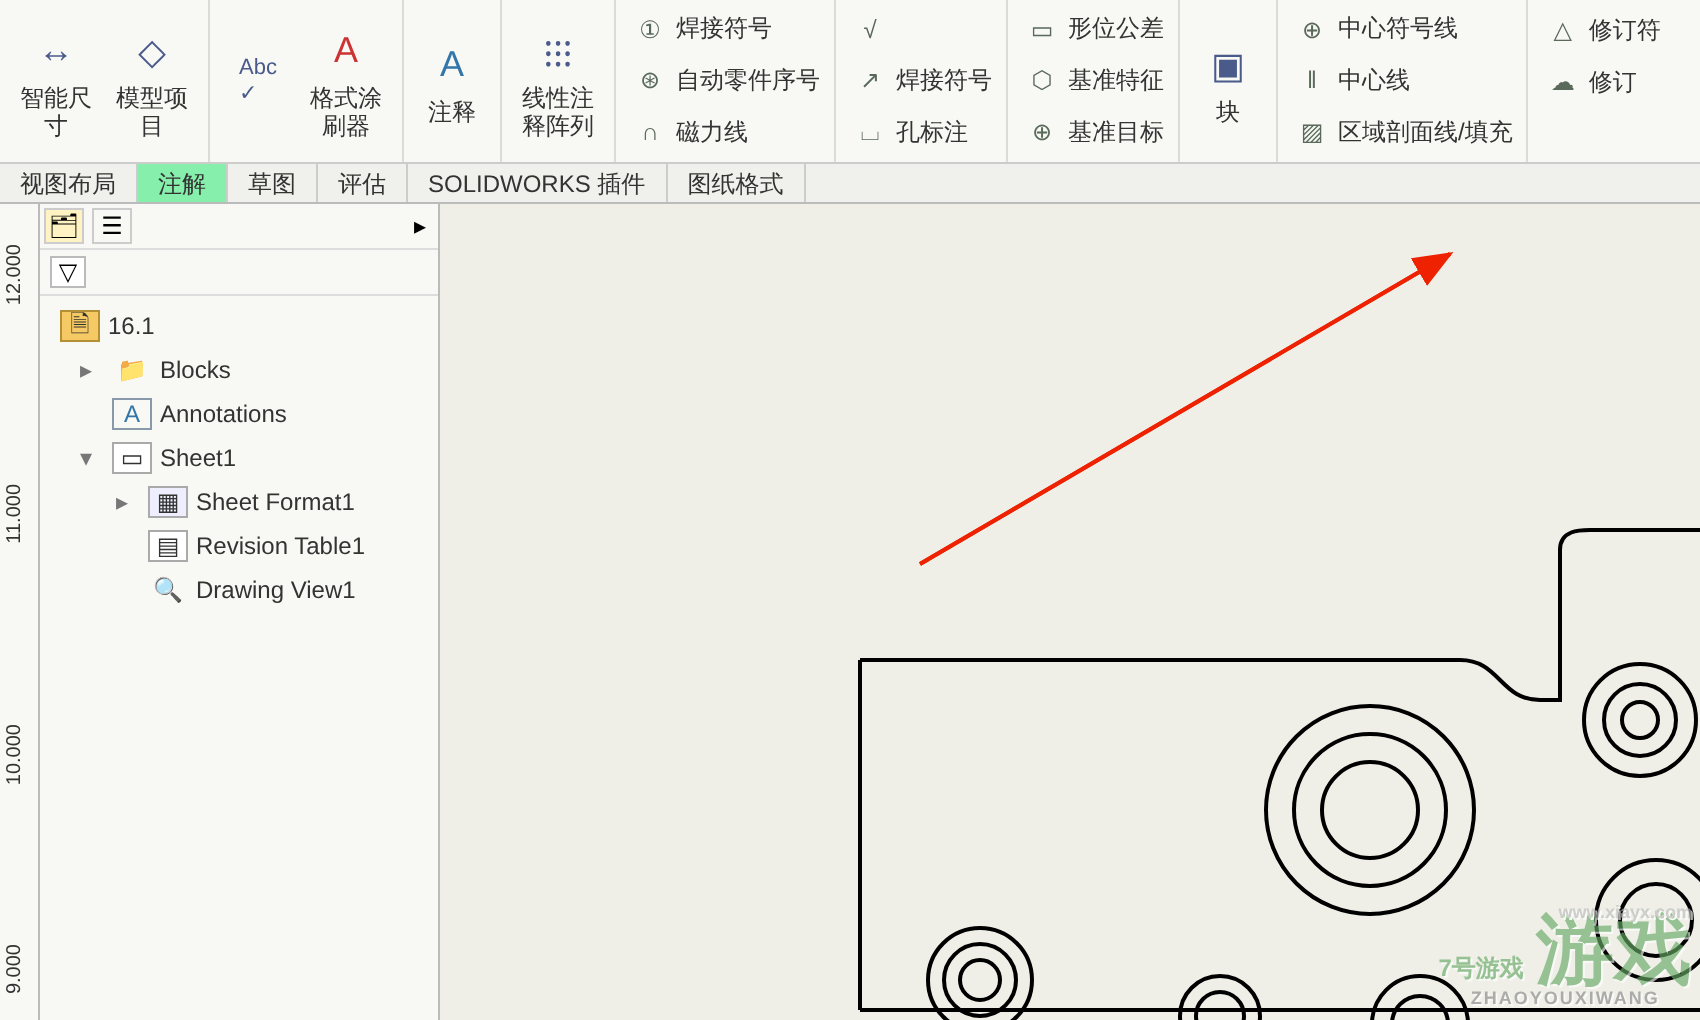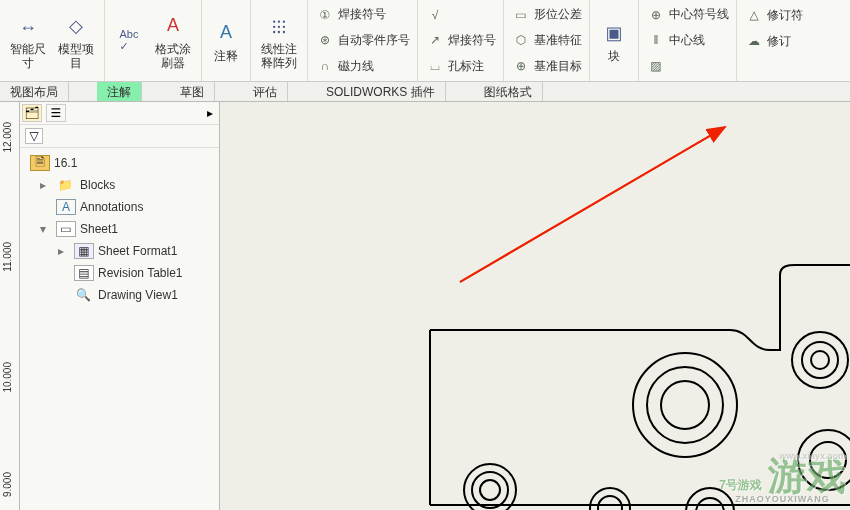--- a/index.html
+++ b/index.html
@@ -9,21 +9,21 @@
 .ribbon { display: flex; height: 82px; background: #f8f8f5; border-bottom: 1px solid #ccc; }
 .ribbon-group { display: flex; align-items: flex-start; padding: 2px 4px; border-right: 1px solid #dcdcd6; height: 100%; }
 .big-btn { display: flex; flex-direction: column; align-items: center; justify-content: center; padding: 4px 6px; height: 100%; cursor: pointer; }
 .big-btn .ico { width: 28px; height: 28px; display: flex; align-items: center; justify-content: center; font-size: 18px; color: #4a5a8a; }
 .big-btn .lbl { text-align: center; line-height: 14px; color: #333; margin-top: 2px; }
 .ribbon .sub-col { display: flex; flex-direction: column; justify-content: space-around; height: 100%; }
 .small-btn { display: flex; align-items: center; padding: 2px 3px; cursor: pointer; color: #333; }
 .small-btn .sico { width: 20px; height: 18px; display: flex; align-items: center; justify-content: center; color: #5a6a5a; margin-right: 3px; }
 
 
-.tabstrip { display: flex; height: 20px; background: #f0f0ec; border-bottom: 1px solid #bbb; gap: 28px; }
+.tabstrip { display: flex; height: 20px; background: #f0f0ec; border-bottom: 1px solid #bbb; }
 .tab { padding: 2px 10px; color: #333; border-right: 1px solid #ccc; cursor: pointer; }
 .tab.active { background: #86efac; }
 .ruler { flex: 1; background: repeating-linear-gradient(to right, transparent 0, transparent 49px, #777 49px, #777 50px); position: relative; font-size: 10px; color: #333; }
 .ruler span { position: absolute; top: 3px; }
 
 
 .main { display: flex; height: calc(100% - 102px); }
 .vruler { width: 20px; background: #f8f8f5; border-right: 1px solid #bbb; position: relative; }
 .vruler span { position: absolute; left: 2px; font-size: 10px; writing-mode: vertical-rl; transform: rotate(180deg); color: #333; }
 
@@ -145,20 +145,21 @@
       <div class="small-btn">
           <span class="sico">⊕</span>
           <span>中心符号线</span>
         </div>
       <div class="small-btn">
           <span class="sico">‖</span>
           <span>中心线</span>
         </div>
       <div class="small-btn">
           <span class="sico">▨</span>
+          <span>区域剖面线/填充</span>
         </div>
     </div>
   </div>
   <div class="ribbon-group" style="border-right:none;">
     <div class="sub-col">
       <div class="small-btn">
           <span class="sico">△</span>
           <span>修订符</span>
         </div>
       <div class="small-btn">

